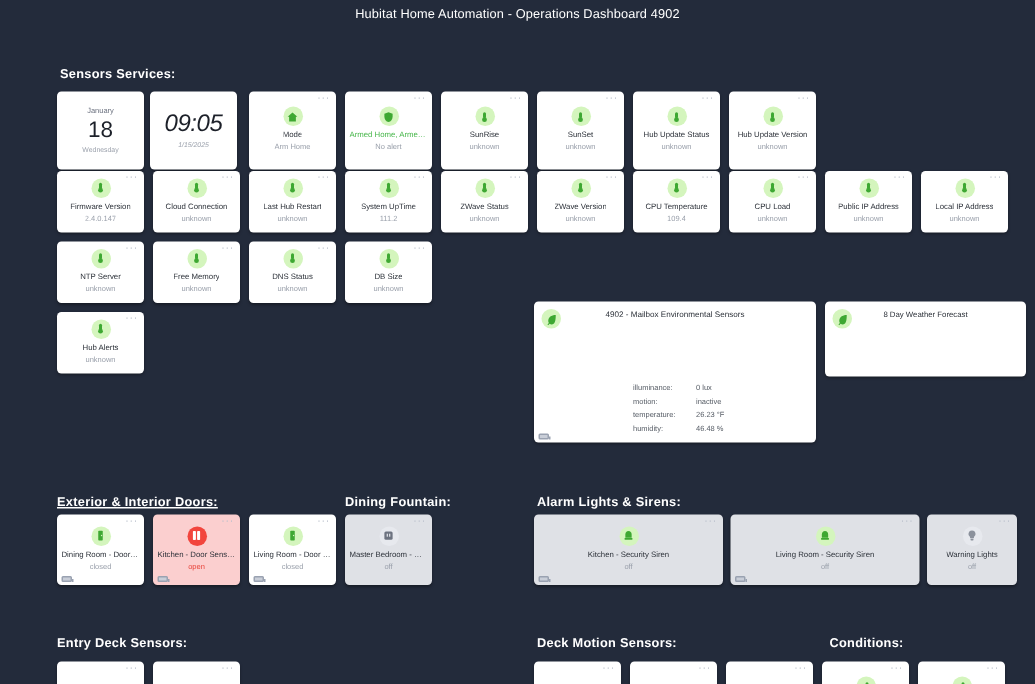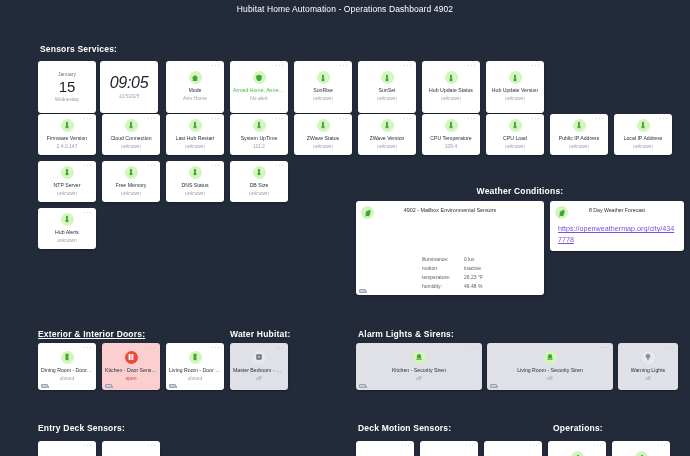--- a/index.html
+++ b/index.html
@@ -119,32 +119,31 @@
   .tile.pink { background: #fbcfcf; }
 </style>
 </head>
 <body>
 
 <div id="root">
 
   <div class="page-title">Hubitat Home Automation - Operations Dashboard 4902</div>
 
   <div class="section-label" style="left:40px; top:44px;">Sensors Services:</div>
-  <div class="section-label center" style="left:420px; top:186px; width:200px;">Weather Conditions:</div>
   <div class="section-label" style="left:38px; top:329px;text-decoration:underline;">Exterior &amp; Interior Doors:</div>
-  <div class="section-label" style="left:230px; top:329px;">Water Hubitat:</div>
+  <div class="section-label" style="left:230px; top:329px;">Dining Fountain:</div>
   <div class="section-label" style="left:358px; top:329px;">Alarm Lights &amp; Sirens:</div>
   <div class="section-label" style="left:38px; top:423px;">Entry Deck Sensors:</div>
   <div class="section-label" style="left:358px; top:423px;">Deck Motion Sensors:</div>
-  <div class="section-label" style="left:553px; top:423px;">Operations:</div>
+  <div class="section-label" style="left:553px; top:423px;">Conditions:</div>
 
   <div class="tile date-tile" style="left:38px; top:61px; width:58px; height:52px;">
     <div class="tile-body">
       <div class="d-month">January</div>
-      <div class="d-day">15</div>
+      <div class="d-day">18</div>
       <div class="d-wd">Wednesday</div>
     </div>
   </div>
 
   <div class="tile clock-tile" style="left:100px; top:61px; width:58px; height:52px;font-style:italic;">
     <div class="tile-body">
       <div class="c-time">09:05</div>
       <div class="c-date">1/15/2025</div>
     </div>
   </div>
@@ -451,21 +450,20 @@
     <div class="batt"></div>
   </div>
 
   <div class="tile fc-tile" style="left:550px; top:201px; width:134px; height:50px;">
     <div class="fc-icon icon-circle greenlt">
       <svg width="8" height="8" viewBox="0 0 16 16">
           <path d="M13 2C7 2 3 5 3 10c0 1 .3 2 .8 2.7L2 14.5l1 1 1.8-1.8C5.6 14.2 6.5 14.5 7.5 14.5c4.5 0 5.5-5 5.5-12.5z" fill="#3ea832"></path>
         </svg>
     </div>
     <div class="fc-title">8 Day Weather Forecast</div>
-    <a class="fc-link" href="#">https://openweathermap.org/city/4347778</a>
   </div>
 
   <div id="door-tiles">
       <div class="tile " style="left: 38px; top: 343px; width: 58px; height: 47px;">
         <div class="dots">···</div>
         <div class="tile-body">
           <div class="icon-circle greenlt">
             <svg width="8" height="8" viewBox="0 0 16 16">
               <rect x="5" y="1.5" width="6" height="13" rx="1" fill="#3ea832"></rect>
               <circle cx="9.4" cy="8" r=".9" fill="#d4f5bd"></circle>

